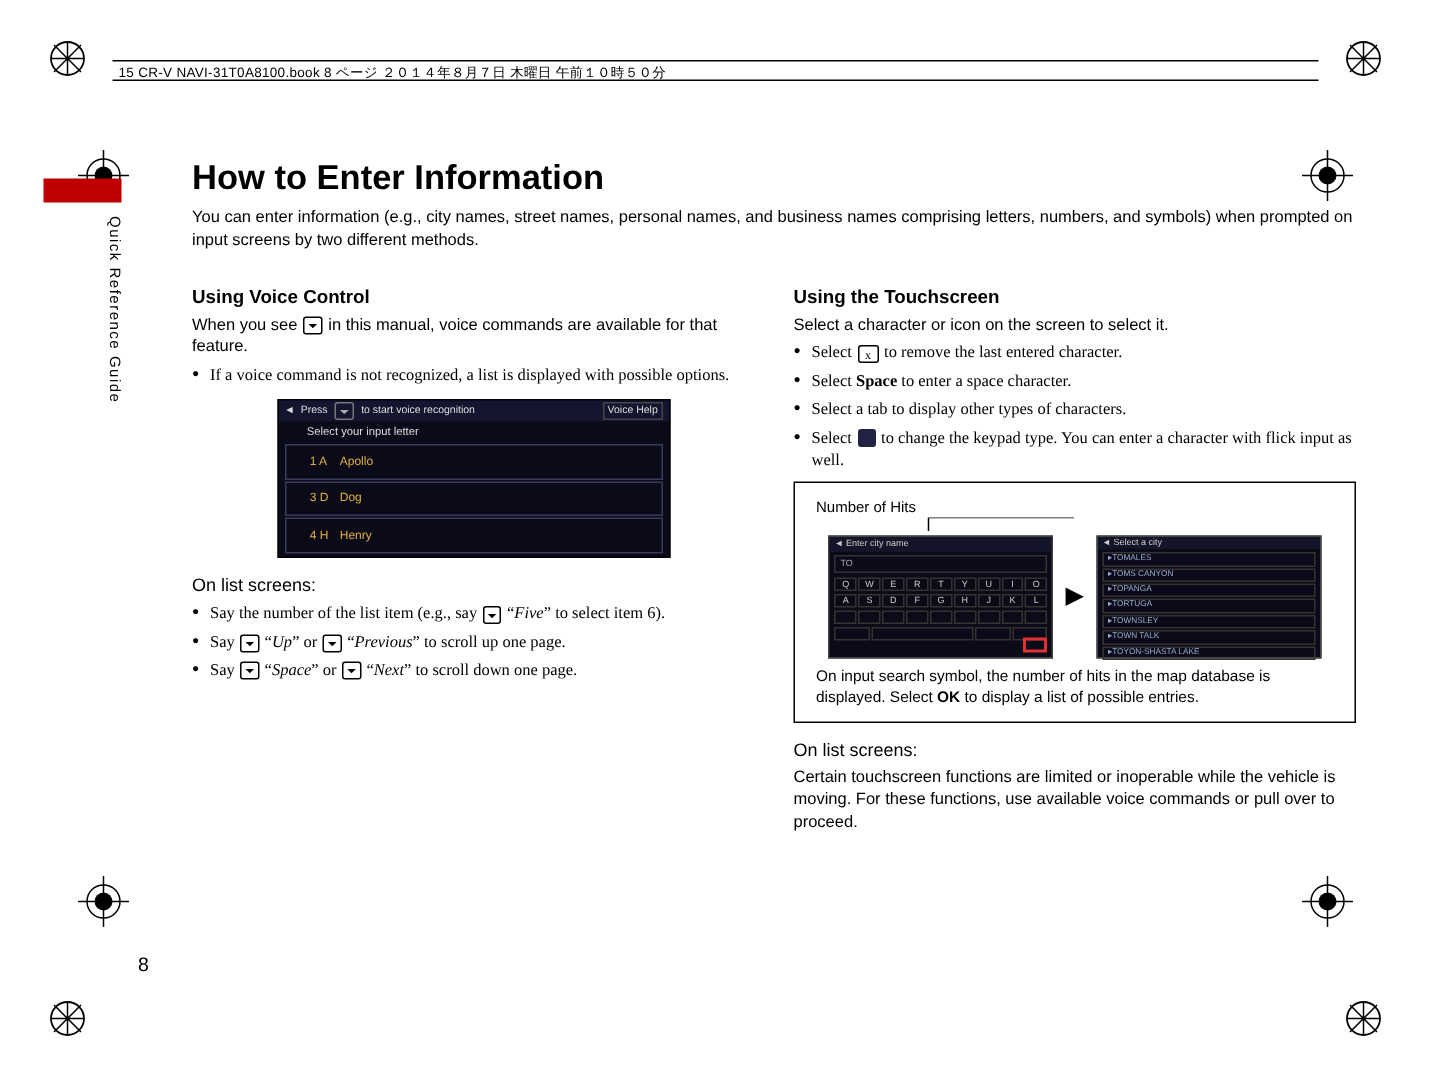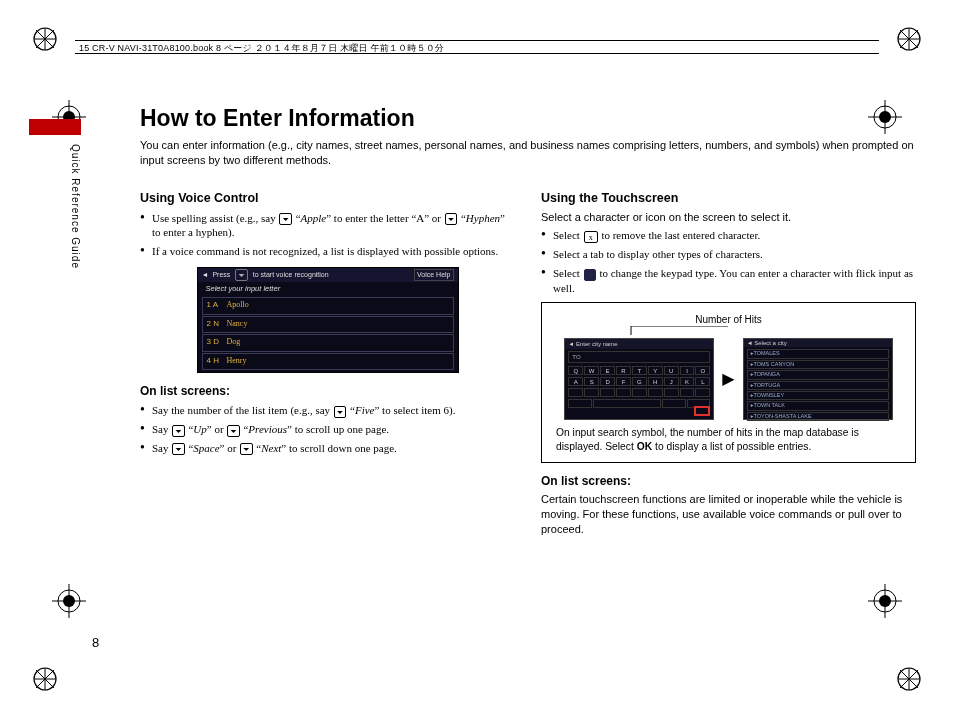--- a/index.html
+++ b/index.html
@@ -38,57 +38,57 @@
     writing-mode: vertical-rl; text-orientation: mixed;
     font-size:10px; letter-spacing:1px;
   }
   .red-tab {
     position:absolute; top:119px; left:29px; width:52px; height:16px;
     background:#c00000;
   }
 
   .page {
     position:absolute;
-    top:105px; left:140px; width:776px;
+    top:105px; left:128px; width:776px;
   }
 
   h1 { font-size:23px; font-weight:bold; margin-bottom:6px; }
   .intro { font-size:11px; line-height:1.35; margin-bottom:22px; max-width:775px;}
   .cols { display:flex; gap:26px; }
   .col { width:375px; font-size:11px; line-height:1.35; }
   h2 { font-size:12.5px; font-weight:bold; margin-bottom:3px; }
-  h3 { font-size:12px; font-weight:bold; margin-top:10px; margin-bottom:3px;}
+  h3 { font-size:12px; font-weight:normal; margin-top:10px; margin-bottom:3px;}
   ul { list-style:none; padding-left:0; margin-top:4px;font-family:Liberation Serif, serif; }
   li { position:relative; padding-left:12px; margin-bottom:4px; }
   li::before { content:"●"; position:absolute; left:0; top:1px; font-size:8px; }
   .icon-box {
     display:inline-block; border:1px solid #000; border-radius:2px;
     font-size:8px; padding:0 2px; line-height:11px; height:12px;
     vertical-align:middle; margin:0 1px;
   }
   .italic { font-style:italic; }
 
   .screenshot1 {
     width:262px; height:106px; margin:8px auto 6px auto;
     background:#0a0a18; border:1px solid #000;
     display:flex; flex-direction:column;
     color:#ddd; font-size:8px;
   }
   .screenshot1 .hdr { height:14px; background:#151530; display:flex; align-items:center; padding:0 4px; font-size:7px; gap:4px;}
-  .screenshot1 .sub { height:14px; display:flex; align-items:center; padding:0 8px; font-size:7.5px;font-style:italic;}
+  .screenshot1 .sub { height:14px; display:flex; align-items:center; padding:0 19px; font-size:7.5px;}
   .screenshot1 .rows { flex:1; display:flex; flex-direction:column; padding:1px 4px 2px 4px; gap:1px;}
-  .screenshot1 .row { flex:1; border:1px solid #3a3a5a; display:flex; align-items:center; padding:0 4px; font-size:8px;}
+  .screenshot1 .row { flex:1; border:1px solid #3a3a5a; display:flex; align-items:center; padding:0 16px; font-size:8px;}
   .screenshot1 .num { color:#e0b040; width:20px; }
-  .screenshot1 .nm { color:#e0b040;font-family:Liberation Serif, serif; }
+  .screenshot1 .nm { color:#e0b040; }
 
   .figbox {
     border:1px solid #000; padding:10px 14px 8px 14px; margin-top:6px;
     font-size:10.3px; line-height:1.35;
   }
-  .figlabel { text-align:center; font-size:10px; margin-bottom:4px;}
+  .figlabel { font-size:10px; margin-bottom:4px;}
   .figcap { margin-top:6px; }
   .twoscreens { display:flex; align-items:center; justify-content:center; gap:8px;}
   .scr { width:150px; height:82px; background:#0a0a18; border:1px solid #444;
          display:flex; flex-direction:column; color:#ccc; font-size:6px; position:relative;}
   .scr .top { height:10px; background:#15152a; display:flex; align-items:center; padding:0 3px;}
   .scr .srch { height:12px; margin:2px 3px 0 3px; border:1px solid #333; display:flex; align-items:center; padding:0 3px; color:#aaa;}
   .kbrow { display:flex; gap:1px; padding:1px 3px;}
   .key { flex:1; height:9px; border:1px solid #333; display:flex; align-items:center; justify-content:center;}
   .hitbox { position:absolute; bottom:3px; right:3px; width:16px; height:10px; border:2px solid #e03030;}
   .listarea { flex:1; display:flex; flex-direction:column; gap:1px; padding:2px 3px;}
@@ -146,46 +146,42 @@
 <div class="sidebar-tab">Quick Reference Guide</div>
 
 <div class="page">
   <h1>How to Enter Information</h1>
   <p class="intro">You can enter information (e.g., city names, street names, personal names, and business names comprising letters, numbers, and symbols) when prompted on input screens by two different methods.</p>
 
   <div class="cols">
 
     <div class="col">
       <h2>Using Voice Control</h2>
+      <p>
+        <span>When you see </span><span class="icon-box">⏷</span><span> in this manual, voice commands are available for that feature.</span>
+      </p>
       <ul>
-        <li>
-          <span>Use spelling assist (e.g., say </span><span class="icon-box">⏷</span><span> “</span><span class="italic">Apple</span><span>” to enter the letter “A” or </span><span class="icon-box">⏷</span><span> “</span><span class="italic">Hyphen</span><span>” to enter a hyphen).</span>
-        </li>
         <li>If a voice command is not recognized, a list is displayed with possible options.</li>
       </ul>
 
       <div class="screenshot1">
         <div class="hdr">
           <span>◄</span>
           <span>Press</span>
           <span class="icon-box" style="border-color:#777;color:#aaa;">⏷</span>
           <span>to start voice recognition</span>
           <span style="margin-left:auto;border:1px solid #444;padding:0 2px;">Voice Help</span>
         </div>
         <div class="sub">Select your input letter</div>
         <div class="rows">
           <div class="row">
               <span class="num"><span>1</span> <span>A</span></span>
               <span class="nm">Apollo</span>
             </div>
           <div class="row">
-              <span class="num"><span>2</span> <span>N</span></span>
-              <span class="nm">Nancy</span>
-            </div>
-          <div class="row">
               <span class="num"><span>3</span> <span>D</span></span>
               <span class="nm">Dog</span>
             </div>
           <div class="row">
               <span class="num"><span>4</span> <span>H</span></span>
               <span class="nm">Henry</span>
             </div>
         </div>
       </div>
 
@@ -201,20 +197,21 @@
           <span>Say </span><span class="icon-box">⏷</span><span> “</span><span class="italic">Space</span><span>” or </span><span class="icon-box">⏷</span><span> “</span><span class="italic">Next</span><span>” to scroll down one page.</span>
         </li>
       </ul>
     </div>
 
     <div class="col">
       <h2>Using the Touchscreen</h2>
       <p>Select a character or icon on the screen to select it.</p>
       <ul>
         <li><span>Select </span><span class="icon-box" style="padding:0 4px;">x</span><span> to remove the last entered character.</span></li>
+        <li><span>Select </span><b>Space</b><span> to enter a space character.</span></li>
         <li>Select a tab to display other types of characters.</li>
         <li><span>Select </span><span class="icon-box" style="background:#224;border-color:#224;width:12px;"> </span><span> to change the keypad type. You can enter a character with flick input as well.</span></li>
       </ul>
 
       <div class="figbox">
         <div class="figlabel">Number of Hits</div>
         <svg width="100%" height="10" style="display:block;margin-top:-4px;margin-bottom:2px;">
             <line x1="75" y1="9" x2="75" y2="0" class="pointerline"></line>
             <line x1="75" y1="0" x2="172" y2="0" class="pointerline"></line>
           </svg>

